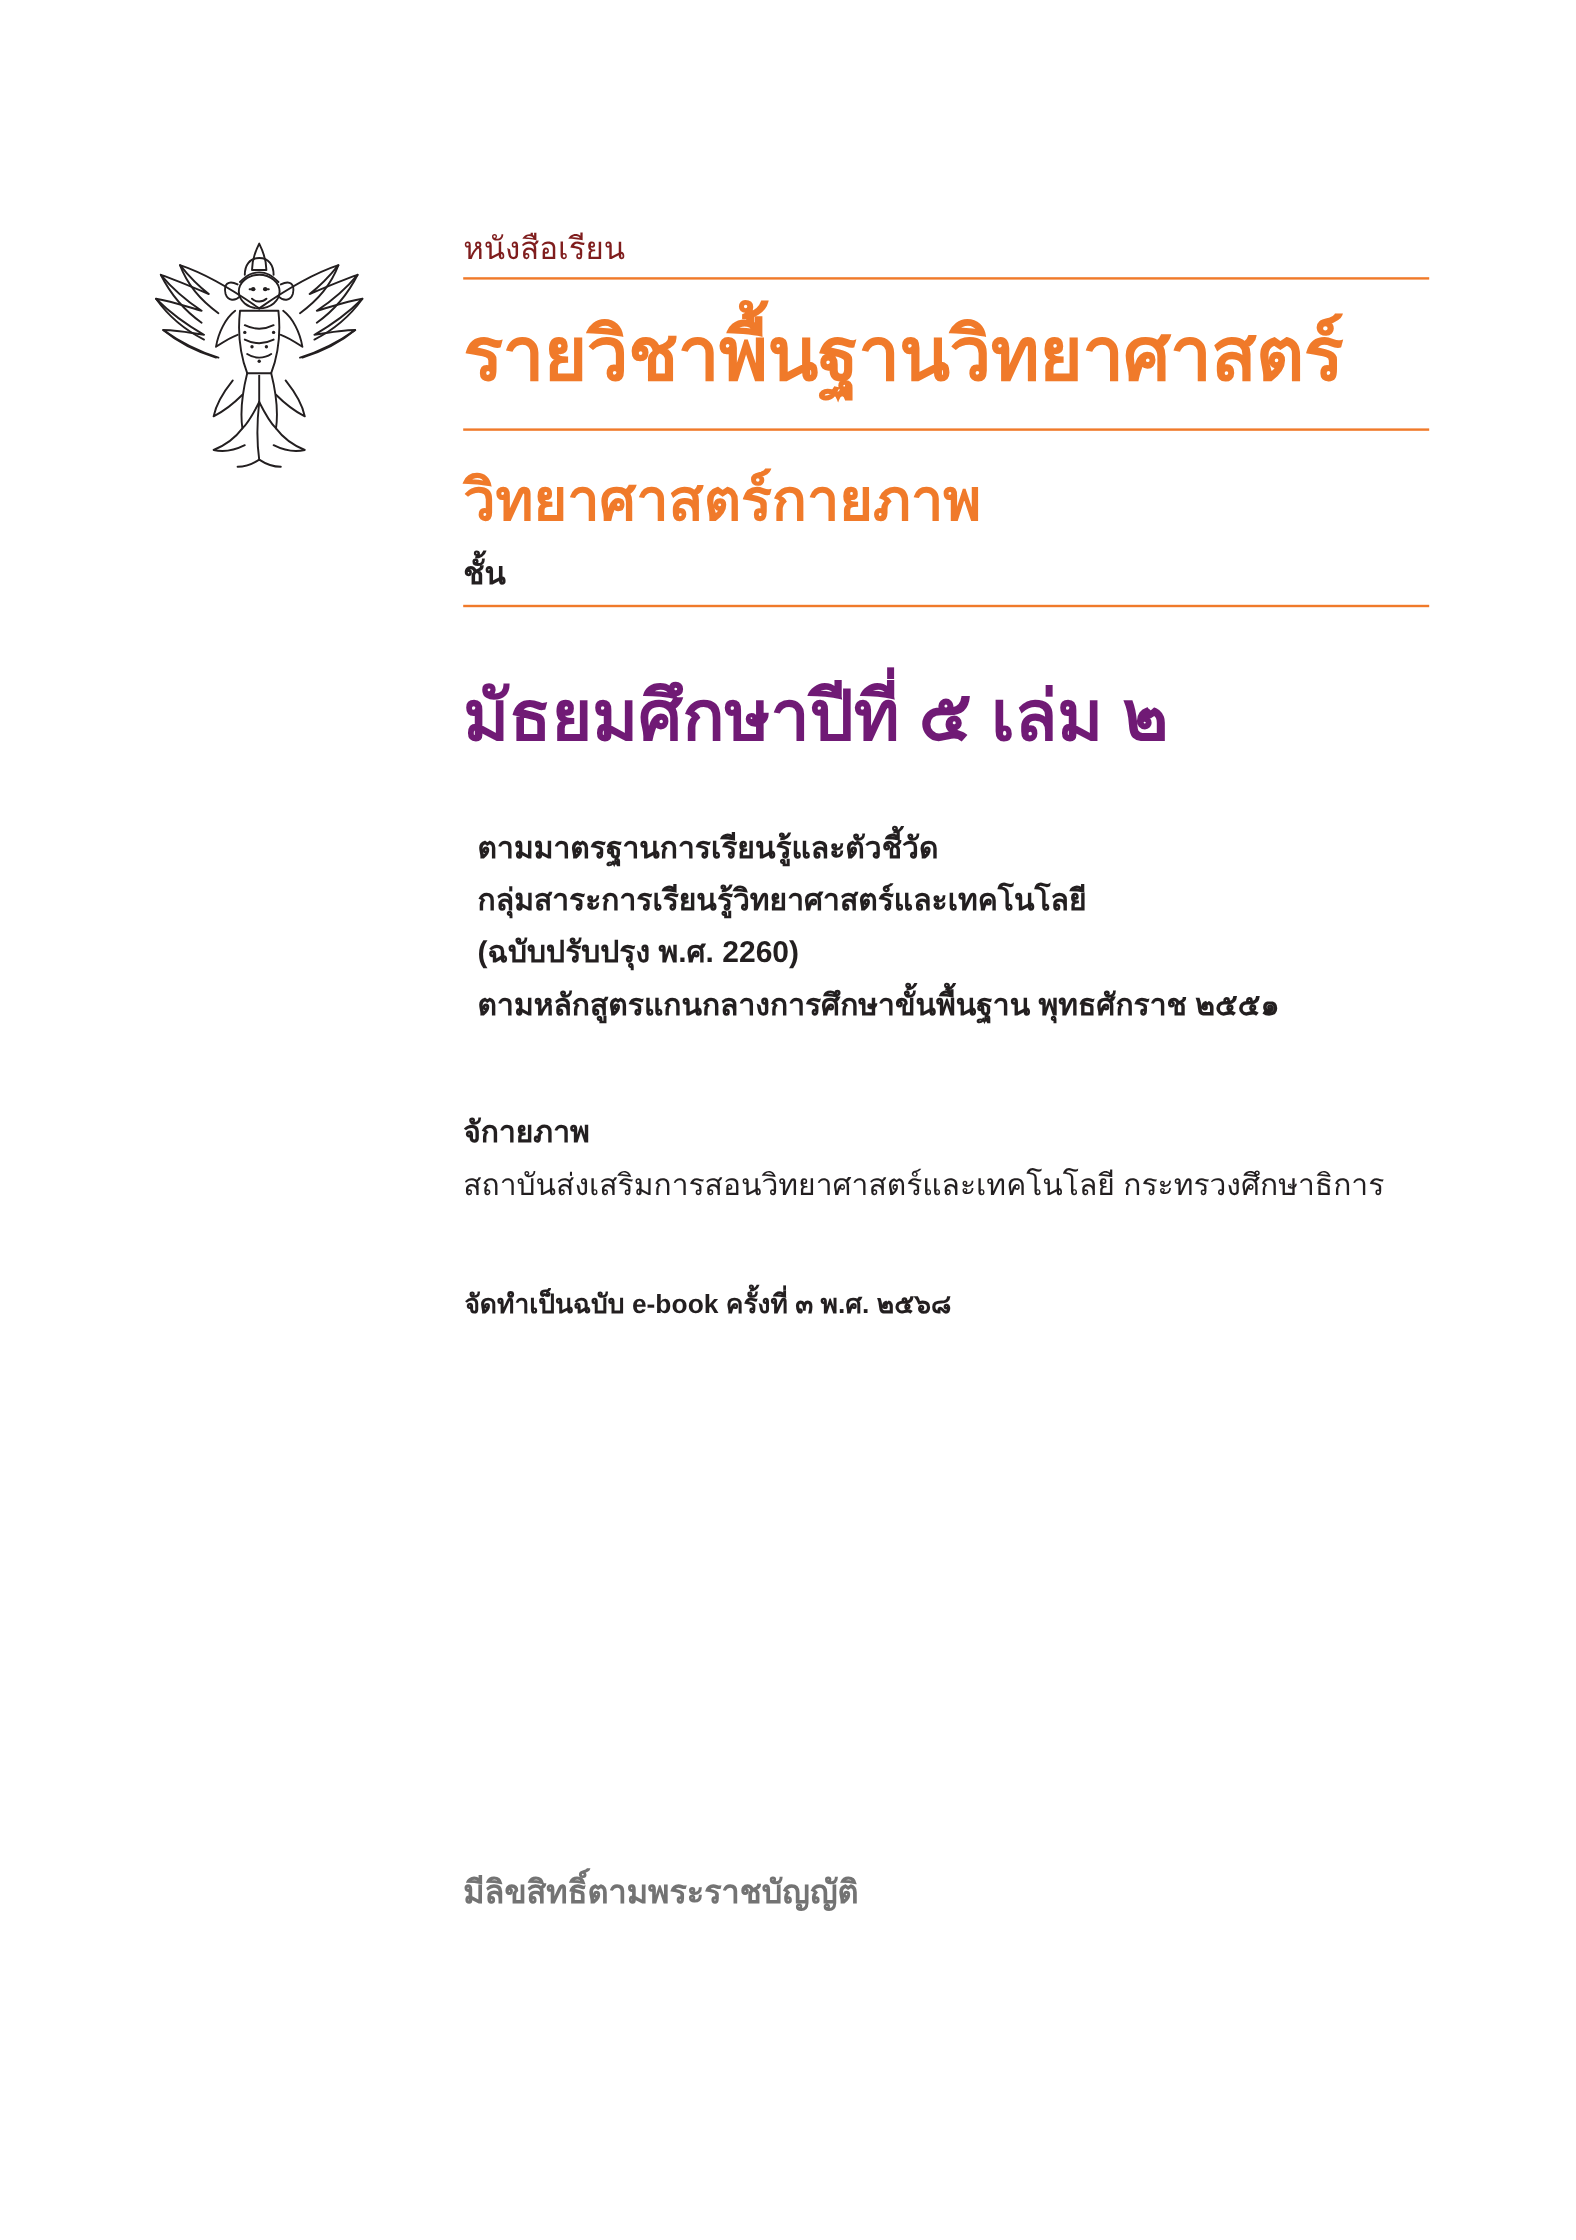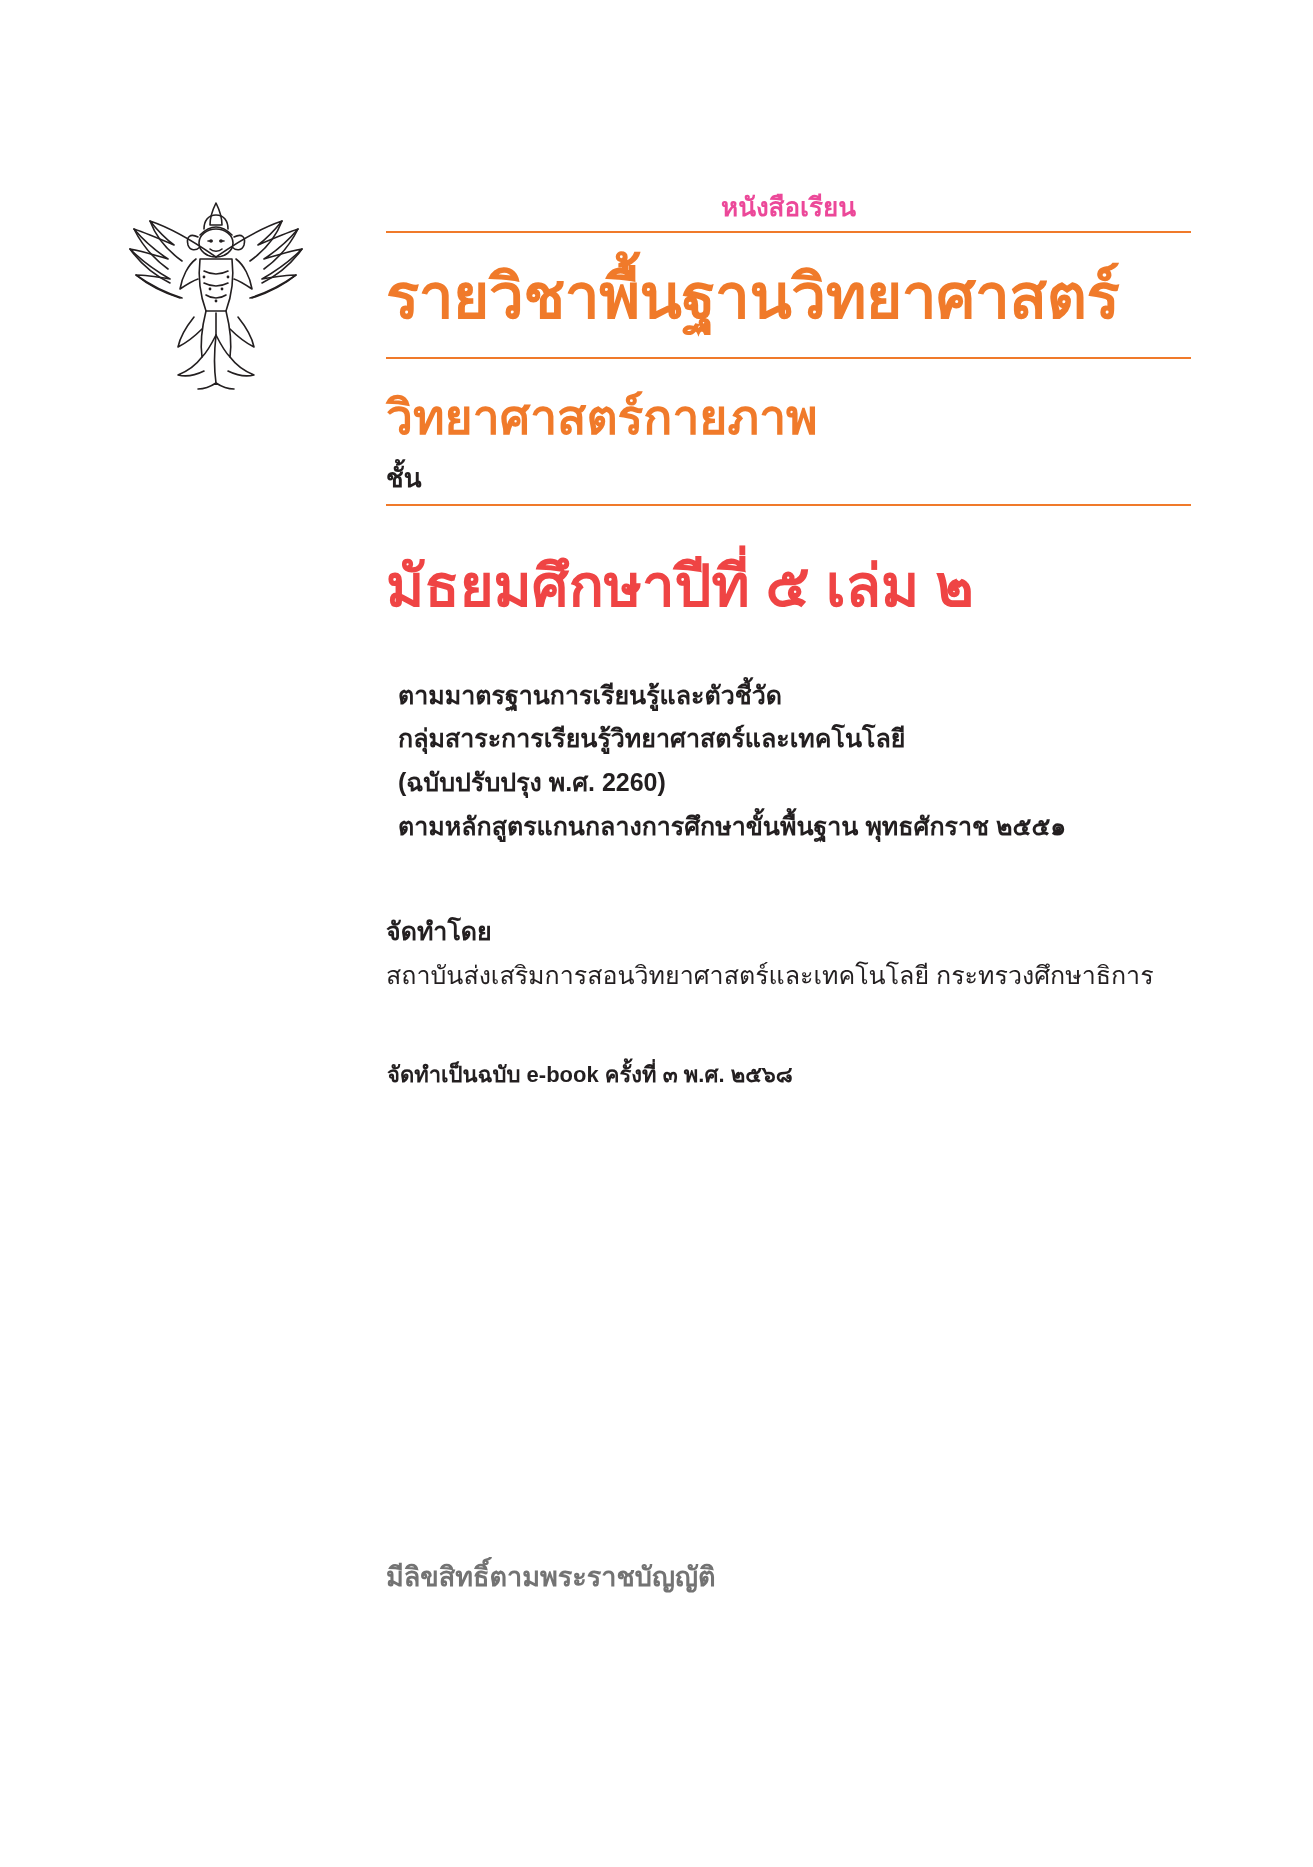--- a/index.html
+++ b/index.html
@@ -46,25 +46,24 @@
 
   .rule {
     border: 0;
     border-top: 2px solid #f07a2a;
     margin: 0;
     width: 100%;
   }
 
   .label-small {
     font-size: 26px;
-    font-weight: 700;
-    color: #ec4899;
+    font-weight: 400;
+    color: #7f1d1d;
     line-height: 1.35;
     margin: 0 0 6px 0;
-    text-align: center;
   }
 
   .maintitle {
     font-size: 62px;
     font-weight: 700;
     color: #f07a2a;
     line-height: 1.22;
     margin: 26px 0 22px 0;
     letter-spacing: -0.5px;
   }
@@ -80,23 +79,23 @@
   .label-level {
     font-size: 26px;
     font-weight: 700;
     color: #231f20;
     margin: 0 0 6px 0;
   }
 
   .grade {
     font-size: 58px;
     font-weight: 700;
-    color: #ef4444;
+    color: #701a75;
     line-height: 1.3;
-    margin: 42px 0 50px 0;
+    margin: 54px 0 50px 0;
   }
 
   .standards {
     font-size: 25px;
     font-weight: 700;
     color: #231f20;
     line-height: 1.75;
     margin: 12px;
   }
   .standards div { white-space: nowrap; }
@@ -210,21 +209,21 @@
 
     <div class="grade">มัธยมศึกษาปีที่ ๕ เล่ม ๒</div>
 
     <div class="standards">
       <div>ตามมาตรฐานการเรียนรู้และตัวชี้วัด</div>
       <div>กลุ่มสาระการเรียนรู้วิทยาศาสตร์และเทคโนโลยี</div>
       <div>(ฉบับปรับปรุง พ.ศ. 2260)</div>
       <div>ตามหลักสูตรแกนกลางการศึกษาขั้นพื้นฐาน พุทธศักราช ๒๕๕๑</div>
     </div>
 
-    <div class="credit-head">จัดทำโดย</div>
+    <div class="credit-head">จักายภาพ</div>
     <div class="credit-body">สถาบันส่งเสริมการสอนวิทยาศาสตร์และเทคโนโลยี กระทรวงศึกษาธิการ</div>
 
     <div class="edition">จัดทำเป็นฉบับ e-book ครั้งที่ ๓ พ.ศ. ๒๕๖๘</div>
   </div>
 
   <div class="copyright">มีลิขสิทธิ์ตามพระราชบัญญัติ</div>
 
 </div>
 
 </body></html>

